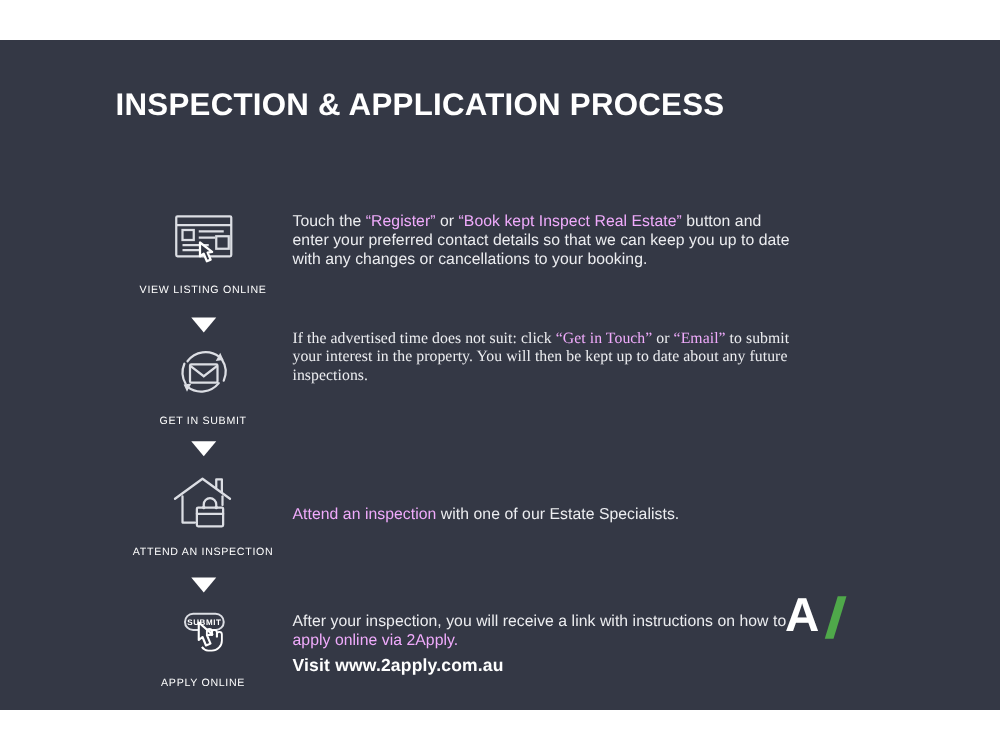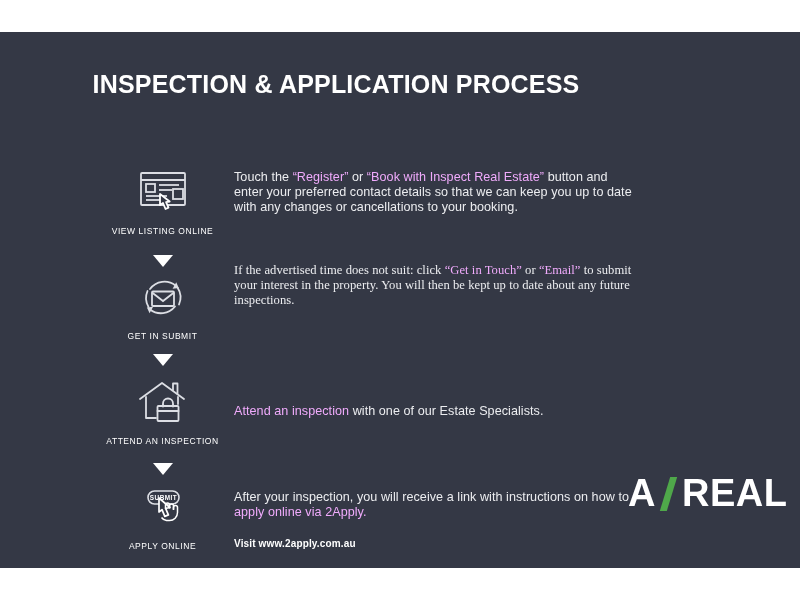--- a/index.html
+++ b/index.html
@@ -99,22 +99,22 @@
     width: 400px;
     color: #ecedf0;
     font-size: 12.6px;
     line-height: 1.21;
     letter-spacing: 0.05px;
   }
 
   .g  { color: #f0abfc; }
 
   .sub-note {
-    margin-top: 18px;
-    font-size: 10px;
+    margin-top: 4px;
+    font-size: 14px;
     font-weight: bold;
     color: #ffffff;
     letter-spacing: 0.15px;
   }
 
   
   .logo {
     position: absolute;
     left: 628px;
     top: 440px;
@@ -162,21 +162,21 @@
             <line x1="24" y1="21" x2="37" y2="21"></line>
             <rect x="38" y="20" width="10" height="10"></rect>
             <line x1="11" y1="27" x2="32" y2="27"></line>
             <line x1="11" y1="31" x2="28" y2="31"></line>
             <path d="M25 25 v11 l3 -2 2.5 6 3 -1.3 -2.4 -5.6 3.6 -0.6 z" fill="#343845" stroke="#ffffff" stroke-width="1.8" stroke-linejoin="round"></path>
           </svg>
         </div>
         <div class="step-label">VIEW LISTING ONLINE</div>
       </div>
       <div class="step-text" style="top:43px;">
-        <span>Touch the </span><span class="g">“Register”</span><span> or </span><span class="g">“Book with Inspect Real Estate”</span><span> button and enter your preferred contact details so that we can keep you up to date with any changes or cancellations to your booking.</span>
+        <span>Touch the </span><span class="g">“Register”</span><span> or </span><span class="g">“Book kept Inspect Real Estate”</span><span> button and enter your preferred contact details so that we can keep you up to date with any changes or cancellations to your booking.</span>
       </div>
     </div>
 
     <div class="arrow" style="top:126px;">
       <span class="tri"></span>
     </div>
 
     <div class="step">
       <div class="step-icon-col" style="top:145px;">
         <div class="icon-box">
@@ -246,16 +246,15 @@
         <span>After your inspection, you will receive a link with instructions on how to </span><span class="g">apply online via 2Apply.</span>
         <div class="sub-note">Visit www.2apply.com.au</div>
       </div>
     </div>
 
   </div>
 
   <div class="logo">
     <span>A</span>
     <span class="slash"></span>
-    <span>REAL</span>
   </div>
 
 </div>
 
 </body></html>

